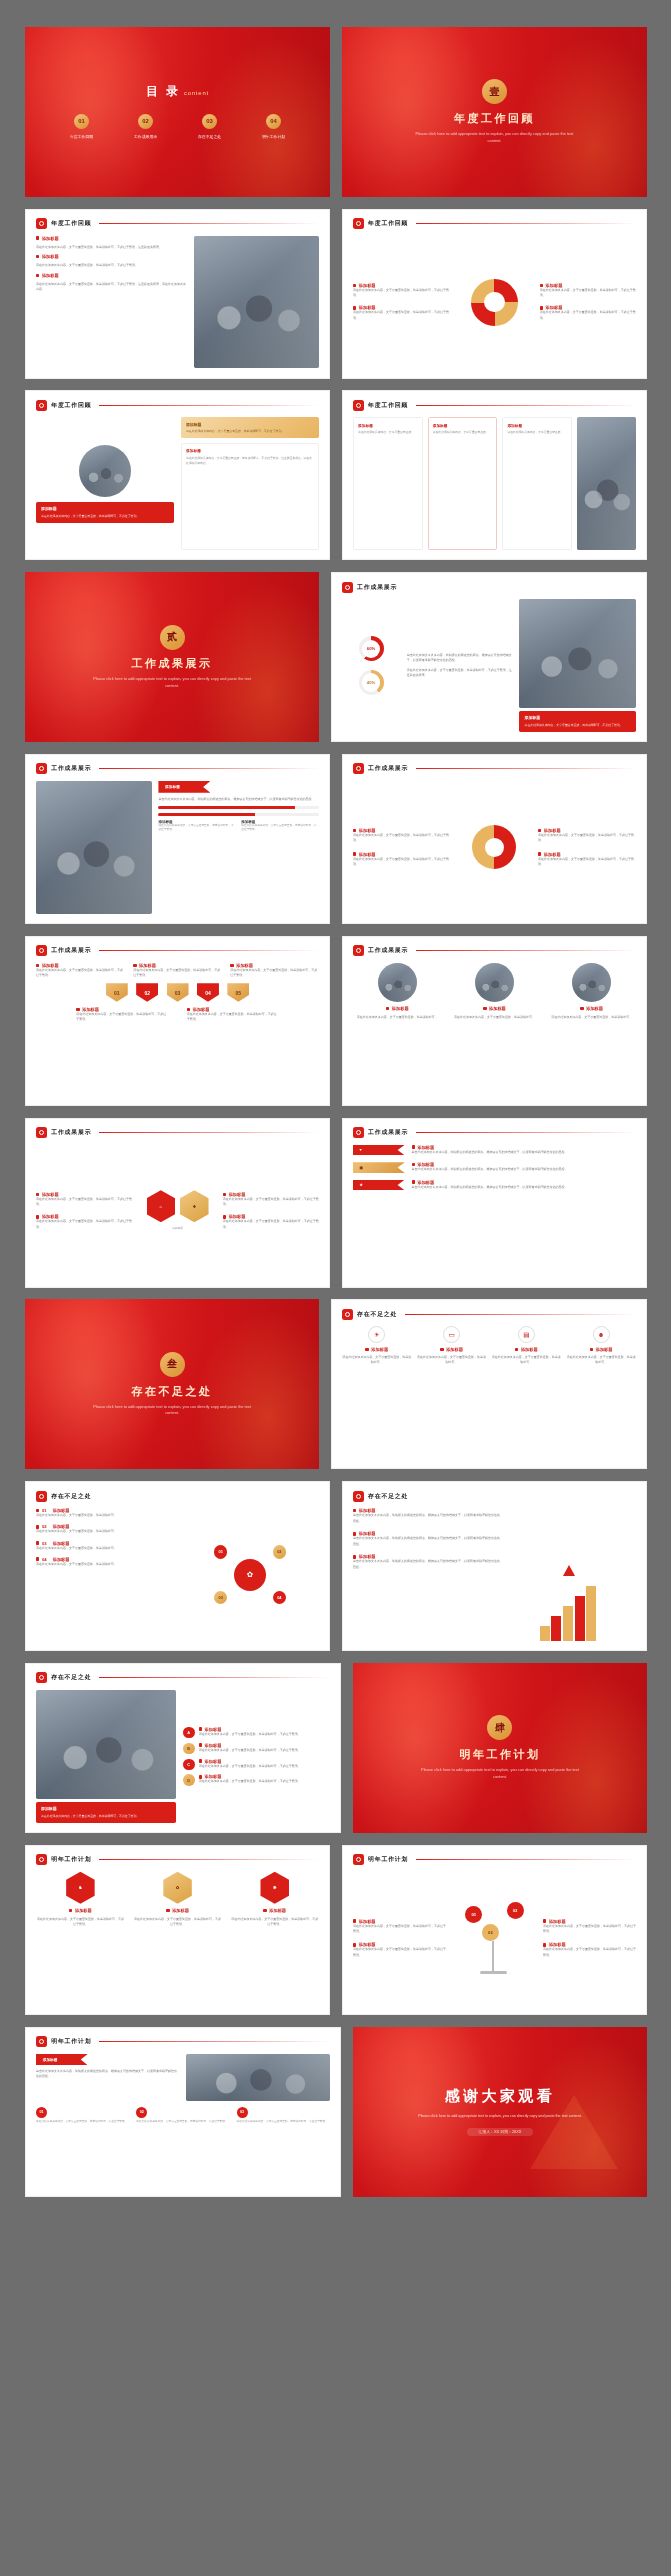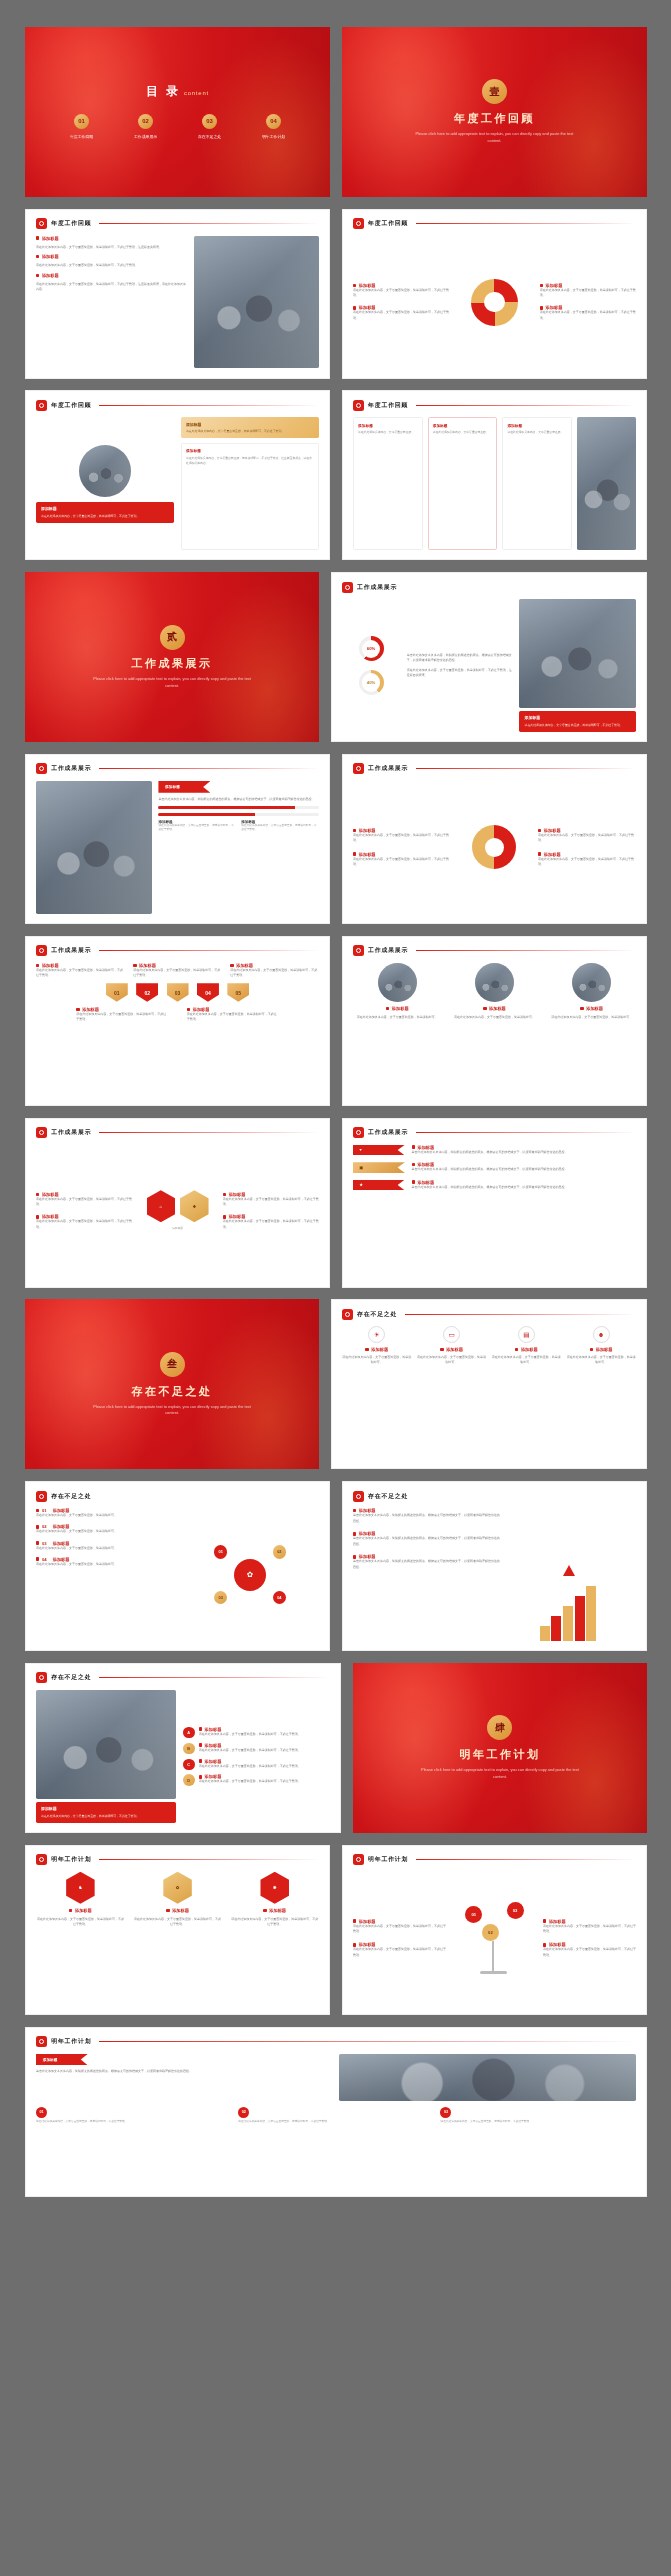--- a/index.html
+++ b/index.html
@@ -908,16 +908,24 @@
           <div class="numtag" style="width:11px;height:11px;font-size:3.7px;margin-bottom:2.5px;">02</div>
           <div class="tiny">请在此处添加具体内容，文字尽量言简意赅，简单说明即可，不必过于繁琐。</div>
         </div>
         <div style="flex:1">
           <div class="numtag" style="width:11px;height:11px;font-size:3.7px;margin-bottom:2.5px;">03</div>
           <div class="tiny">请在此处添加具体内容，文字尽量言简意赅，简单说明即可，不必过于繁琐。</div>
         </div>
       </div>
     </div>
 
+    <div class="slide half thanks red-bg">
+      <div class="tri a" style="left:auto;right:10%;top:40%"></div>
+      <div class="content">
+        <div class="ttl">感谢大家观看</div>
+        <div class="sb">Please click here to add appropriate text to explain, you can directly copy and paste the text content.</div>
+        <div class="pill">汇报人：XX     日期：20XX</div>
+      </div>
+    </div>
   </div>
 
 </div>
 
 
 </body></html>

